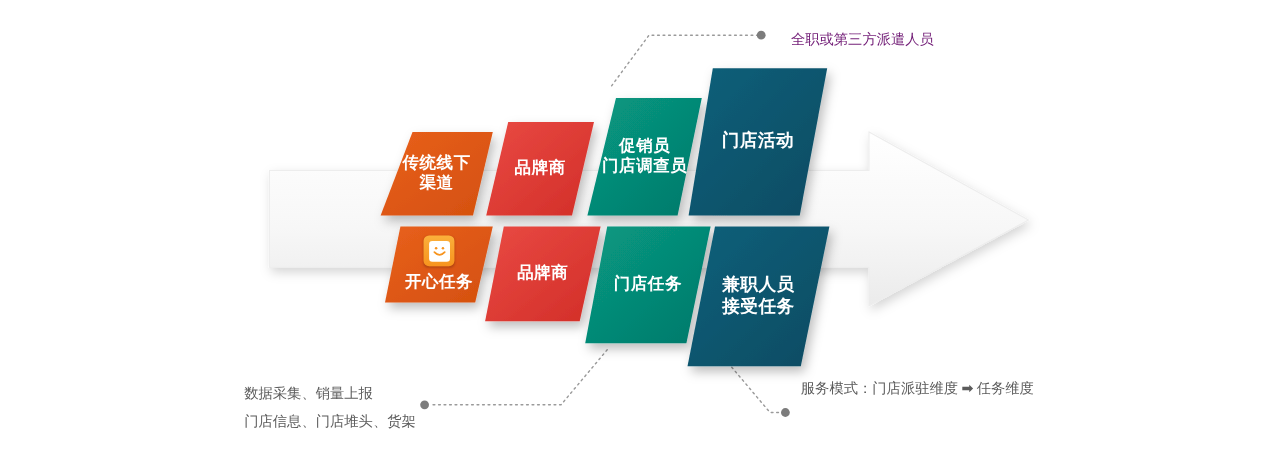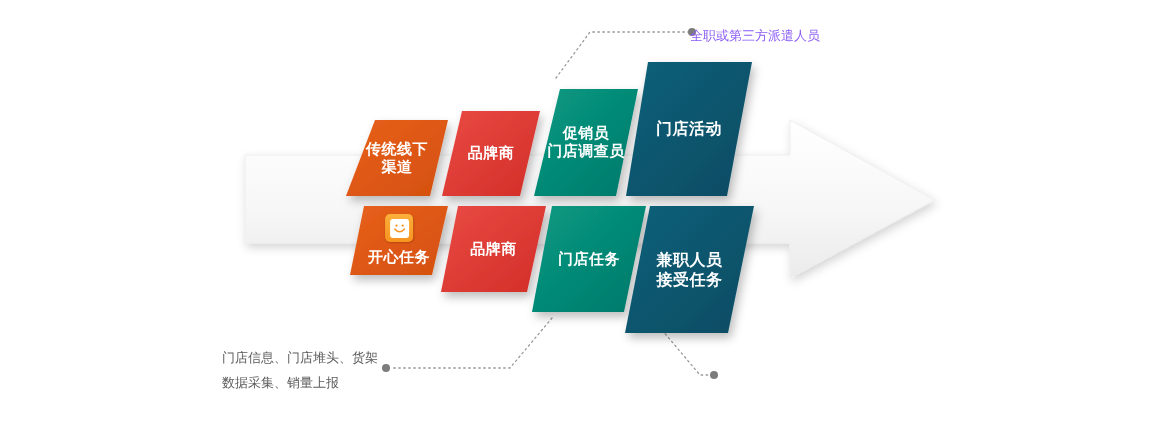--- a/index.html
+++ b/index.html
@@ -233,25 +233,28 @@
     </div>
   </div>
 
   <div class="card" style="left:625px; top:206px; width:129px; height:127px; font-size:16px;">
     <div class="card-inner">
       <span class="line">兼职人员</span>
       <span class="line">接受任务</span>
     </div>
   </div>
 
-  <div class="ann" style="left: 690px; top: 23px; color: #8b5cf6;">
+  <div class="ann" style="left: 719px; top: 23px; color: #701a75;">
     <div>全职或第三方派遣人员</div>
   </div>
 
   <div class="ann" style="left: 222px; top: 345px; color: rgb(91, 91, 91);">
+    <div>数据采集、销量上报</div>
     <div>门店信息、门店堆头、货架</div>
-    <div>数据采集、销量上报</div>
   </div>
 
   <div class="ann" style="left: 728px; top: 340px; color: rgb(91, 91, 91);">
+    <div>
+      <span>服务模式：门店派驻维度</span><span class="arrow-glyph">➡</span><span>任务维度</span>
+    </div>
   </div>
 
 </div>
 
 </body></html>

